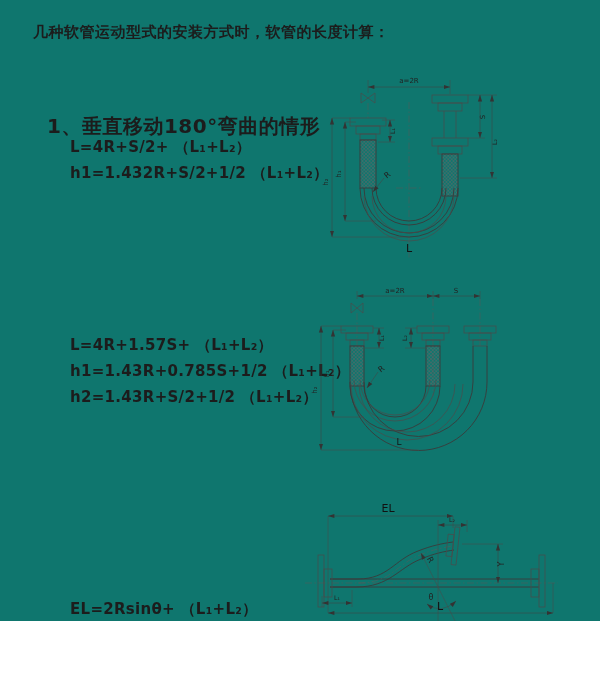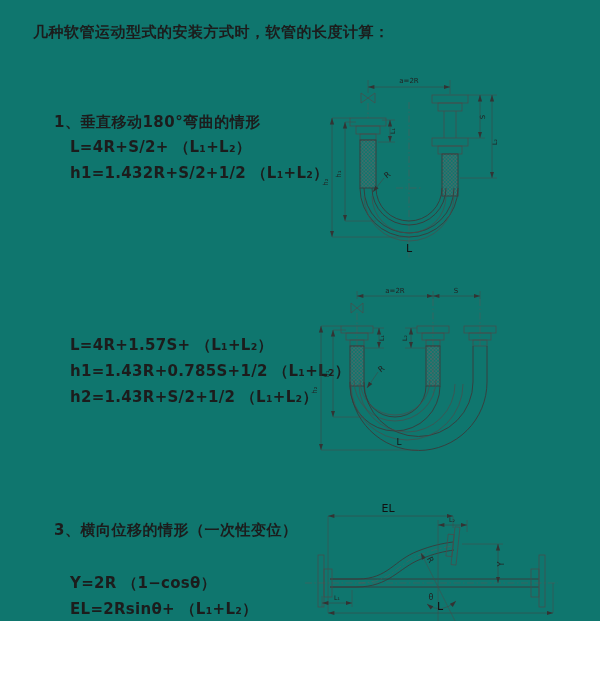--- a/index.html
+++ b/index.html
@@ -16,22 +16,22 @@
   .doc-title {
     position: absolute;
     left: 33px; top: 23px;
     font-size: 15px;
     font-weight: bold;
     letter-spacing: 0.5px;
     white-space: nowrap;
   }
   .sec-heading {
     position: absolute;
-    left: 54px;
-    font-size: 15px;
+    left: 47px;
+    font-size: 20px;
     font-weight: bold;
     letter-spacing: 0.5px;
     white-space: nowrap;
   }
   .formula {
     position: absolute;
     left: 70px;
     font-size: 15px;
     font-weight: 600;
     letter-spacing: 0.3px;
@@ -75,22 +75,20 @@
   <div class="doc-title">几种软管运动型式的安装方式时，软管的长度计算：</div>
 
   <div class="sec-heading" style="top:113px">1、垂直移动180°弯曲的情形</div>
   <div class="formula" style="top:138px">L=4R+S/2+ （L₁+L₂）</div>
   <div class="formula" style="top:164px">h1=1.432R+S/2+1/2 （L₁+L₂）</div>
 
   <div class="formula" style="top:336px">L=4R+1.57S+ （L₁+L₂）</div>
   <div class="formula" style="top:362px">h1=1.43R+0.785S+1/2 （L₁+L₂）</div>
   <div class="formula" style="top:388px">h2=1.43R+S/2+1/2 （L₁+L₂）</div>
 
-  <div class="sec-heading" style="top:521px">3、横向位移的情形（一次性变位）</div>
-  <div class="formula" style="top:574px">Y=2R （1−cosθ）</div>
   <div class="formula" style="top:600px">EL=2Rsinθ+ （L₁+L₂）</div>
 
   <div class="diagram" style="left:310px; top:70px; width:290px; height:195px">
     <svg viewBox="0 0 290 195" width="290" height="195">
 
       <line class="cl" x1="99" y1="32" x2="99" y2="190"></line>
       <line class="cl" x1="86" y1="118" x2="112" y2="118"></line>
       <line class="cl" x1="58" y1="33" x2="58" y2="48"></line>
 
       <path class="ln2" d="M51,23 L51,33 L65,23 L65,33 Z"></path>

